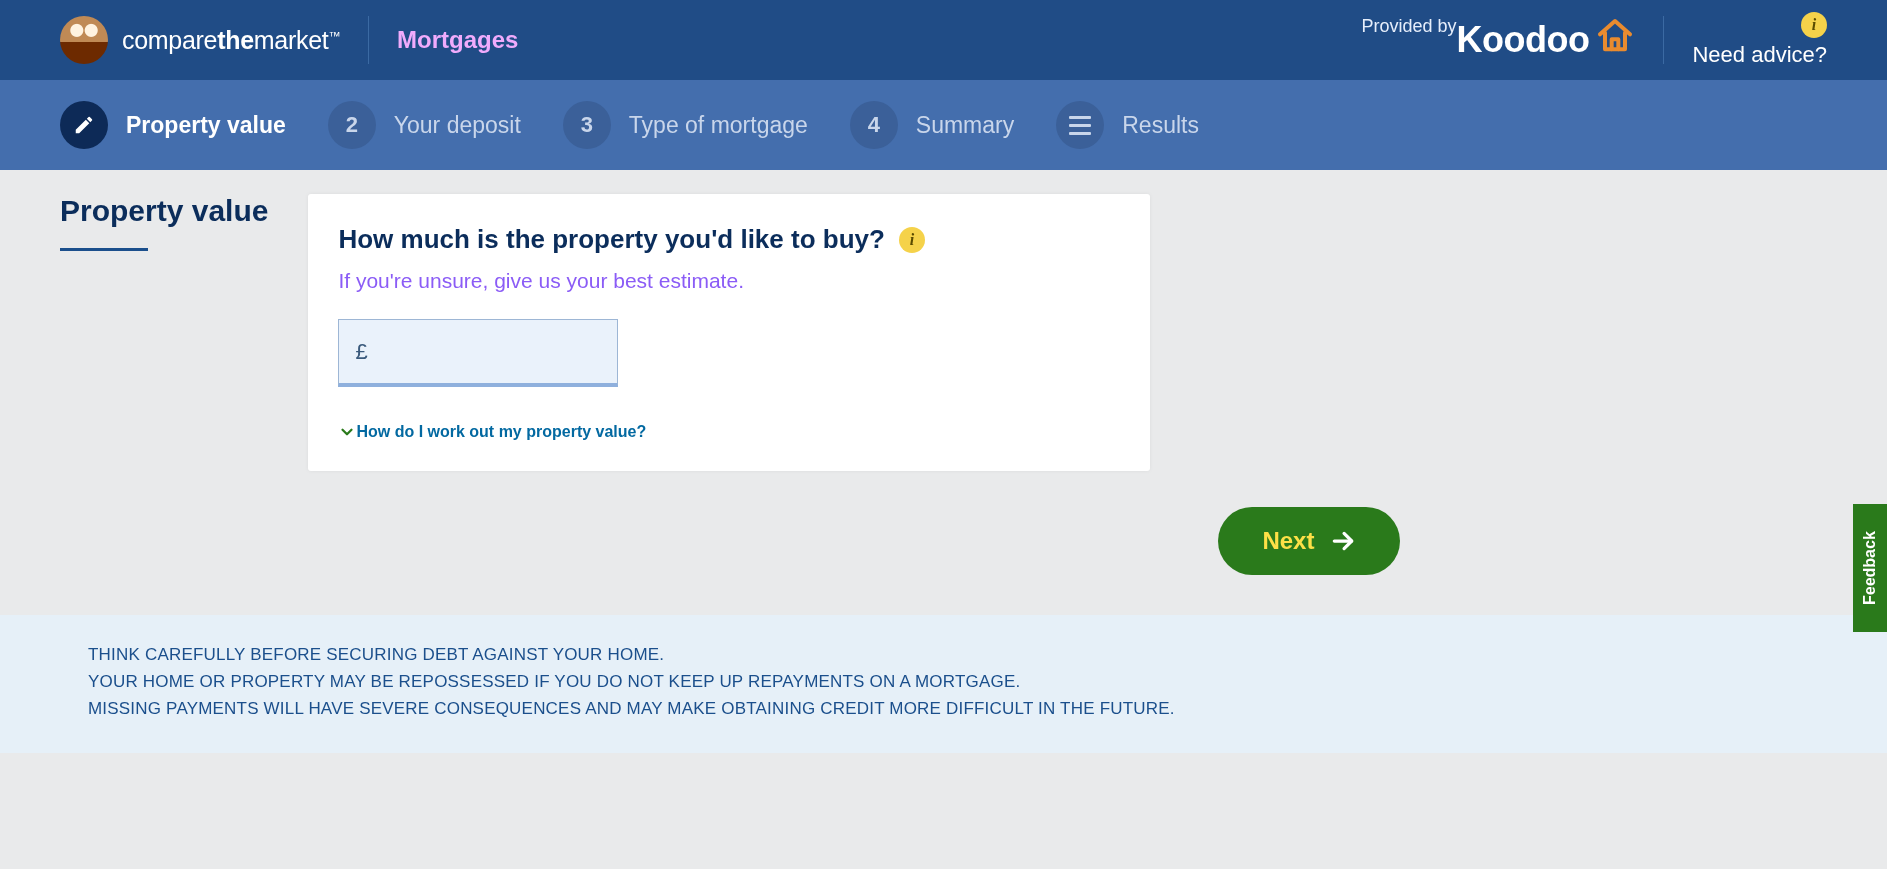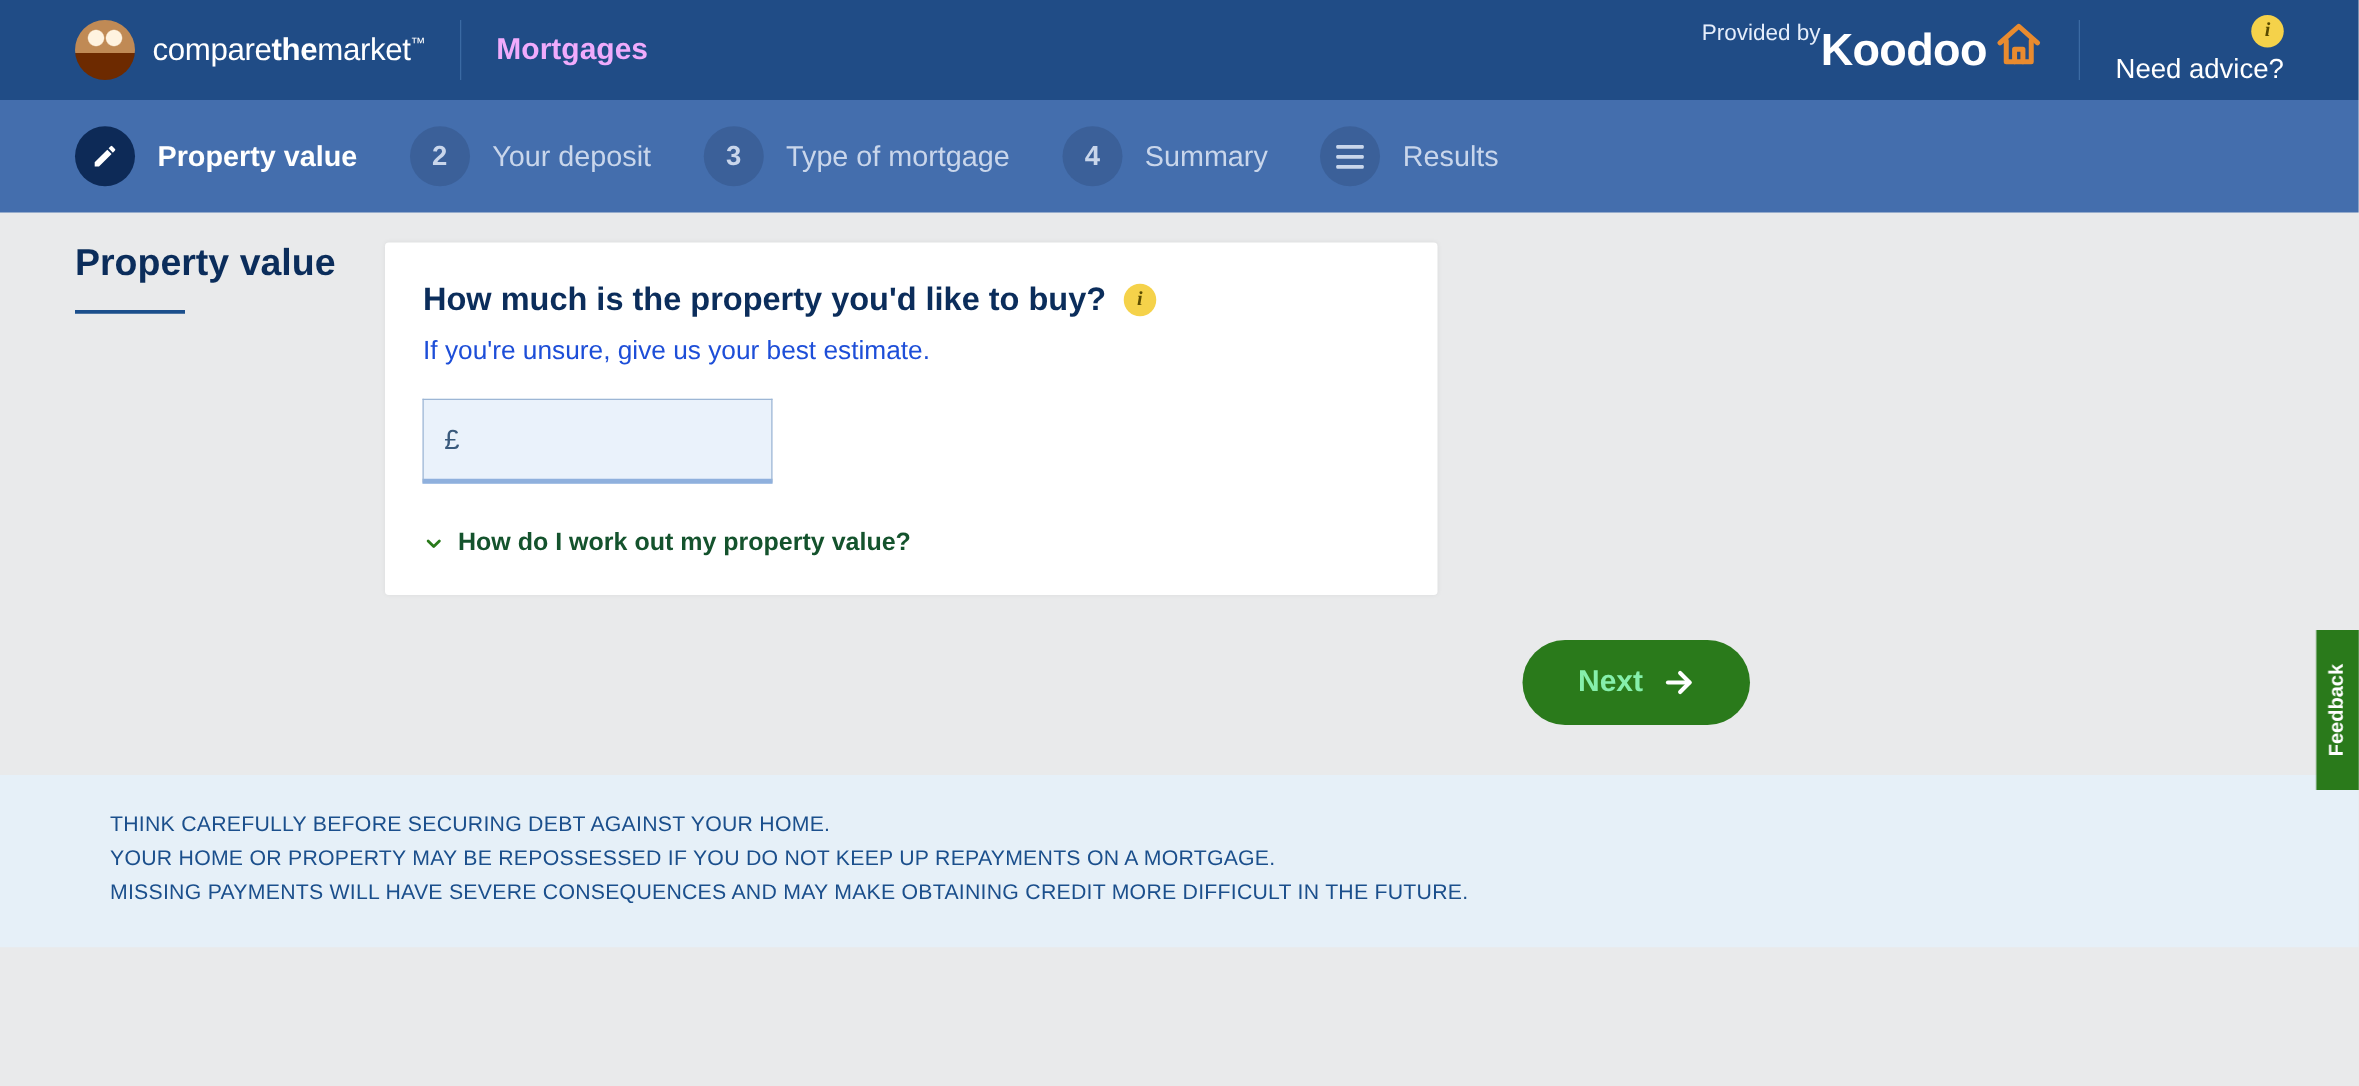--- a/index.html
+++ b/index.html
@@ -110,52 +110,52 @@
     width: 842px;
     border-radius: 3px;
     box-shadow: 0 0 4px rgba(0,0,0,0.06);
     padding: 30px;
   }
   .question-row { display: flex; align-items: center; gap: 14px; }
   .question {
     font-size: 26px; font-weight: 700; color: #0b2d5b;
   }
   .subtext {
-    font-size: 21px; color: #1d4ed8; margin-top: 14px;
+    font-size: 21px; color: #8b5cf6; margin-top: 14px;
   }
   .input-wrap {
     margin-top: 26px;
     width: 280px; height: 68px;
     display: flex; align-items: center;
     background: #eaf2fb;
     border: 1px solid #9db6d5;
     border-bottom: 4px solid #8fb0dd;
     padding: 0 16px;
   }
   .currency { font-size: 22px; color: #3a5a7c; }
   .prop-input {
     border: none; background: transparent; outline: none;
     font-size: 22px; color: #0b2d5b;
     margin-left: 10px; width: 100%;
   }
   .help-row {
     margin-top: 36px;
-    display: flex; align-items: center; gap: 10px;
-    color: #14532d; font-weight: 700; font-size: 20px;
+    display: flex; align-items: center; gap: 0;
+    color: #0369a1; font-weight: 700; font-size: 16px;
     cursor: pointer;
   }
   .help-row svg { flex-shrink: 0; }
   .next-row {
     width: 1092px;
     display: flex; justify-content: flex-end;
     margin-top: 36px;
   }
   .next-btn {
     background: #2a7a1b;
-    color: #86efac;
+    color: #fde047;
     border: none;
     border-radius: 40px;
     width: 182px; height: 68px;
     font-size: 24px; font-weight: 700;
     display: flex; align-items: center; justify-content: center; gap: 16px;
     cursor: pointer;
   }
   
   .disclaimer {
     background: #e6f0f8;

